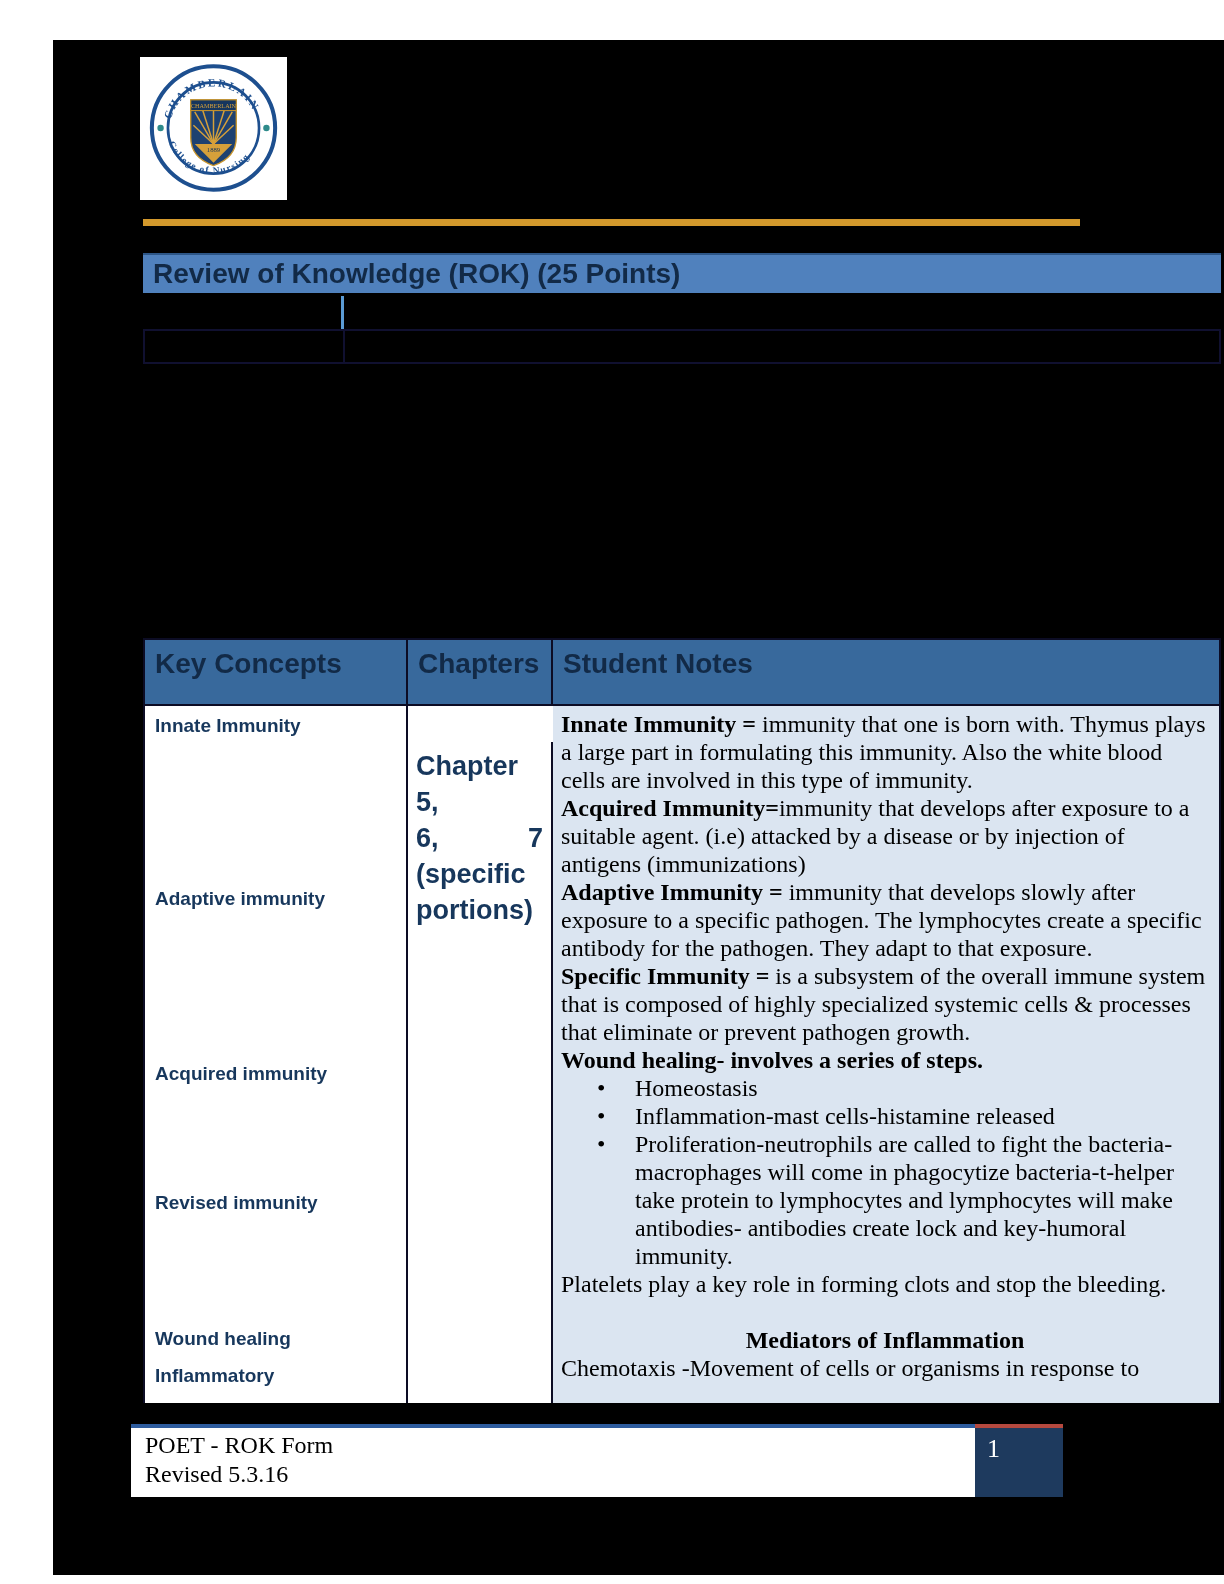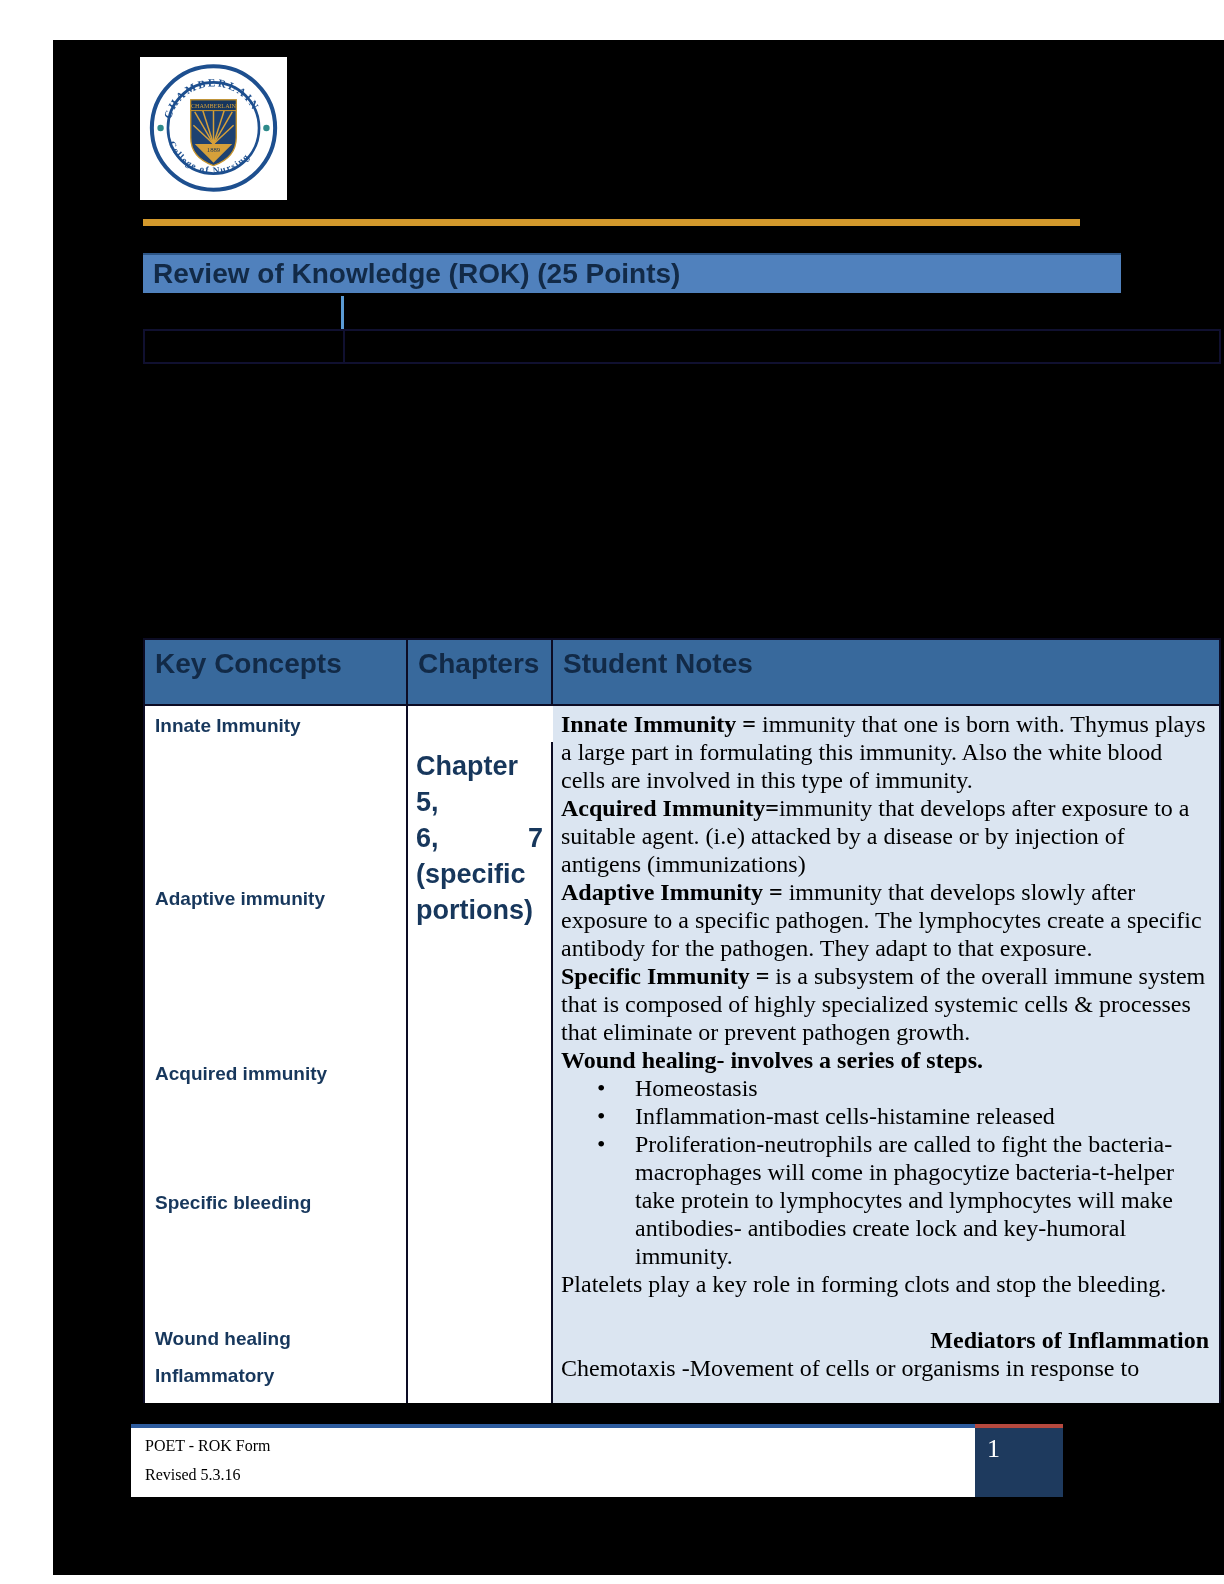--- a/index.html
+++ b/index.html
@@ -11,21 +11,21 @@
 
   
   .logo-box{position:absolute;left:87px;top:17px;width:147px;height:143px;background:#ffffff;}
   .logo-box svg{display:block;margin:4px auto 0;}
 
   
   .gold-rule{position:absolute;left:90px;top:179px;width:937px;height:7px;background:#d3992c;}
 
   
   .rok-bar{
-    position:absolute;left:90px;top:213px;width:978px;height:40px;
+    position:absolute;left:90px;top:213px;width:1078px;height:40px;
     background:#5081bd;border-top:2px solid #2d5687;box-sizing:border-box;
     color:#122a47;font-weight:bold;font-size:28px;line-height:38px;padding-left:10px;
   }
 
   
   .caret{position:absolute;left:288px;top:256px;width:3px;height:33px;background:#5b9bd5;}
 
   
   .ghost-table{
     position:absolute;left:90px;top:289px;width:1078px;height:35px;
@@ -57,27 +57,27 @@
   .concept{position:absolute;left:10px;color:#17375c;font-weight:bold;font-size:19px;white-space:nowrap;}
   .k1{top:9px;} .k2{top:182px;} .k3{top:357px;} .k4{top:486px;} .k5{top:622px;} .k6{top:659px;}
 
   .chap-justify{display:flex;justify-content:space-between;}
 
   .notes p{margin:0;}
   .notes .lead{font-weight:bold;}
   .notes ul{margin:0;padding:0 0 0 34px;list-style:none;}
   .notes li{position:relative;padding-left:40px;}
   .notes li::before{content:"\2022";position:absolute;left:2px;top:0;}
-  .notes .center-title{text-align:right;font-weight:bold;margin-top:28px;}
+  .notes .center-title{text-align:center;font-weight:bold;margin-top:28px;}
 
   
   .footer-box{
     position:absolute;left:78px;top:1384px;width:844px;height:73px;background:#ffffff;
     border-top:4px solid #2e5c9e;box-sizing:border-box;
-    font-family:"Liberation Serif",serif;font-size:16px;line-height:29px;color:#000;
+    font-family:"Liberation Serif",serif;font-size:24px;line-height:29px;color:#000;
     padding:3px 0 0 14px;
   }
   .page-num-box{
     position:absolute;left:922px;top:1384px;width:88px;height:73px;background:#1e3a5e;
     border-top:4px solid #b5493f;box-sizing:border-box;
     color:#ffffff;font-family:"Liberation Serif",serif;font-size:26px;padding:6px 0 0 12px;
   }
 </style>
 </head>
 <body>
@@ -141,21 +141,21 @@
         <div class="cell c3">
           <span>Student Notes</span>
         </div>
       </div>
 
       <div class="tbody">
         <div class="cell c1">
           <div class="concept k1">Innate Immunity</div>
           <div class="concept k2">Adaptive immunity</div>
           <div class="concept k3">Acquired immunity</div>
-          <div class="concept k4">Specific bleeding</div>
+          <div class="concept k4">Revised immunity</div>
           <div class="concept k5">Wound healing</div>
           <div class="concept k6">Inflammatory</div>
         </div>
 
         <div class="cell c2">
           <div>Chapter 5,</div>
           <div class="chap-justify">
             <span>6,</span>
             <span>7</span>
           </div>

